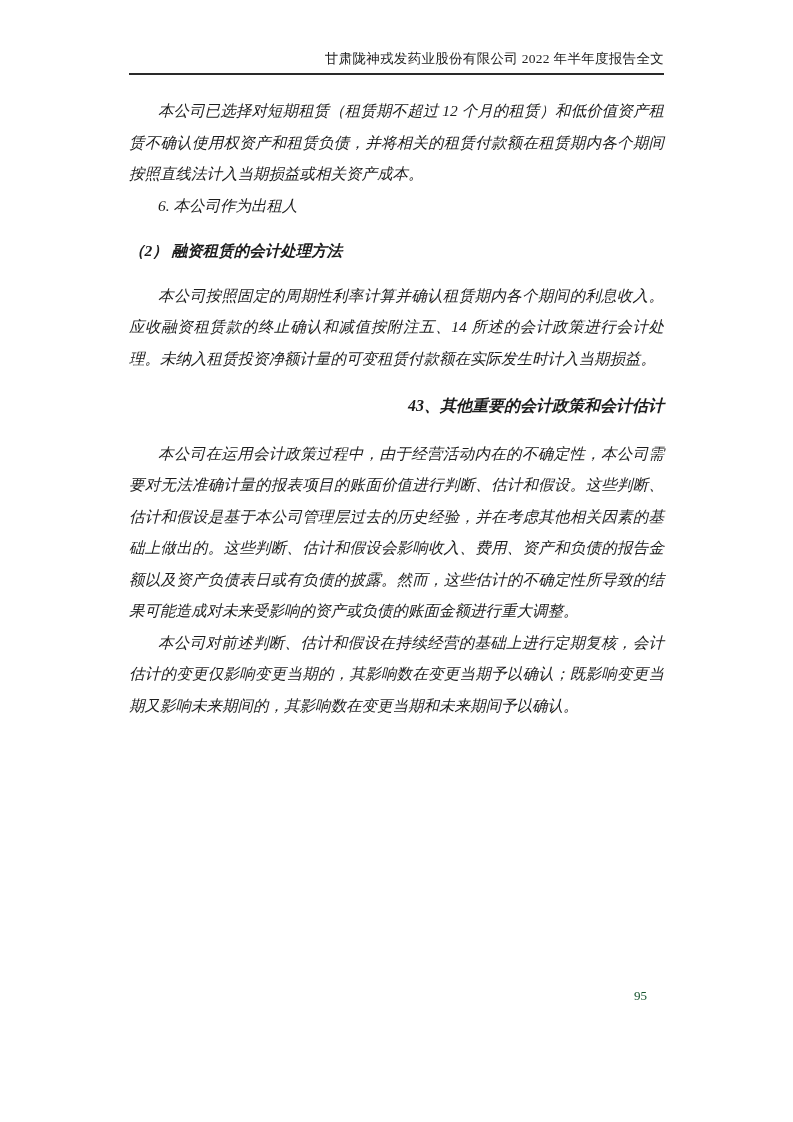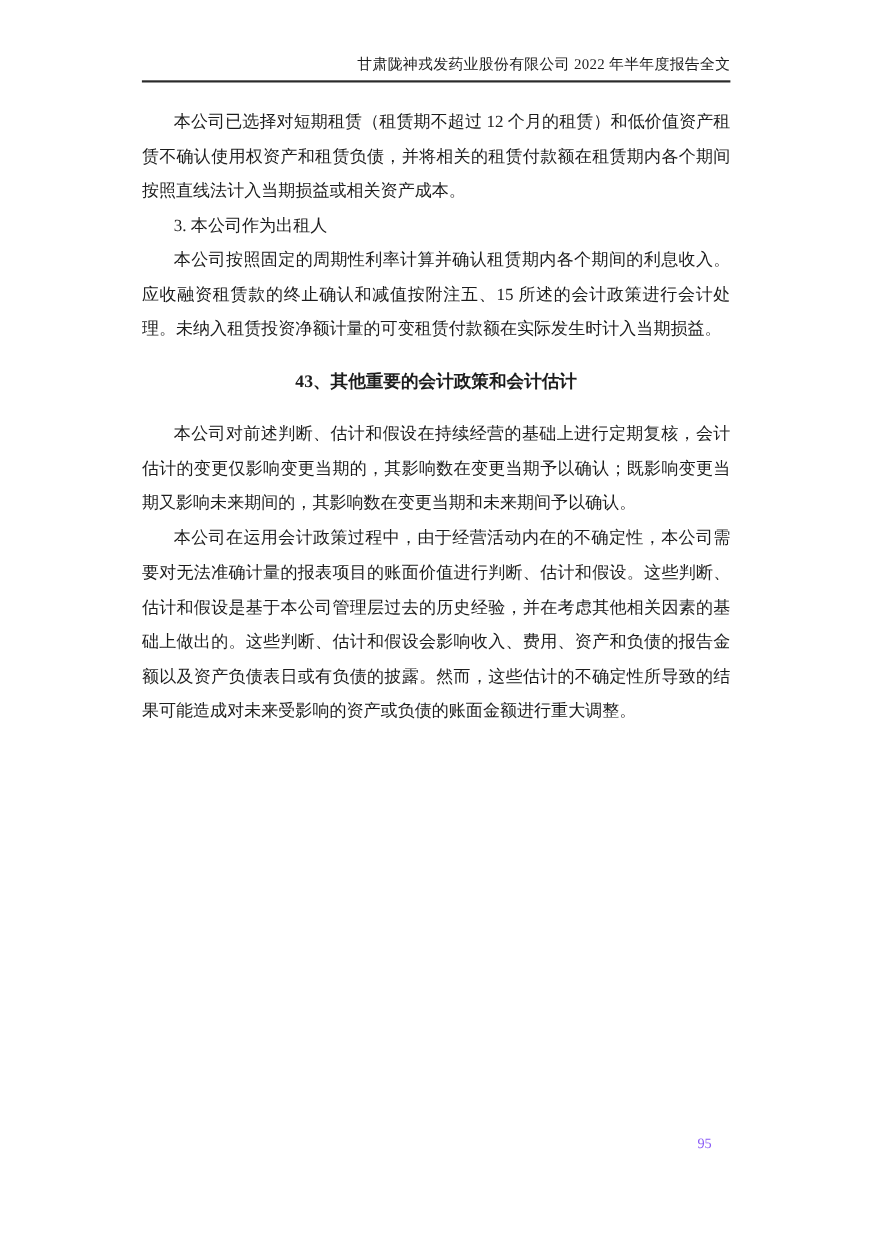--- a/index.html
+++ b/index.html
@@ -25,63 +25,65 @@
     font-size: 13.5px;
     line-height: 18px;
     color: #1c1c1c;
     letter-spacing: 0.3px;
   }
   .content {
     margin: 20px 63px 0 63px;
     font-size: 15.5px;
     line-height: 31.5px;
     text-align: justify;
+    font-style: italic;
   }
   .para {
     text-indent: 29px;
     font-weight: normal;
   }
   .list-item {
     text-indent: 29px;
   }
   .sub-heading {
     font-weight: bold;
     font-size: 15.5px;
     margin-top: 14px;
     margin-bottom: 13px;
     text-align: left;
   }
   .section-heading {
     font-weight: bold;
     font-size: 16px;
     margin-top: 16px;
     margin-bottom: 16px;
-    text-align: center;
+    text-align: right;
   }
   .page-number {
     position: absolute;
-    top: 1032px;
+    top: 988px;
     right: 80px;
     font-size: 13px;
-    color: #8b5cf6;
+    color: #14532d;
   }
 </style>
 </head>
 <body>
 
 <div class="page">
 
   <div class="header">
     <div class="header-title">甘肃陇神戎发药业股份有限公司 2022 年半年度报告全文</div>
   </div>
 
   <div class="content">
     <p class="para">本公司已选择对短期租赁（租赁期不超过 12 个月的租赁）和低价值资产租赁不确认使用权资产和租赁负债，并将相关的租赁付款额在租赁期内各个期间按照直线法计入当期损益或相关资产成本。</p>
-    <p class="list-item">3. 本公司作为出租人</p>
-    <p class="para">本公司按照固定的周期性利率计算并确认租赁期内各个期间的利息收入。应收融资租赁款的终止确认和减值按附注五、15 所述的会计政策进行会计处理。未纳入租赁投资净额计量的可变租赁付款额在实际发生时计入当期损益。</p>
+    <p class="list-item">6. 本公司作为出租人</p>
+    <h3 class="sub-heading">（2） 融资租赁的会计处理方法</h3>
+    <p class="para">本公司按照固定的周期性利率计算并确认租赁期内各个期间的利息收入。应收融资租赁款的终止确认和减值按附注五、14 所述的会计政策进行会计处理。未纳入租赁投资净额计量的可变租赁付款额在实际发生时计入当期损益。</p>
     <h2 class="section-heading">43、其他重要的会计政策和会计估计</h2>
+    <p class="para">本公司在运用会计政策过程中，由于经营活动内在的不确定性，本公司需要对无法准确计量的报表项目的账面价值进行判断、估计和假设。这些判断、估计和假设是基于本公司管理层过去的历史经验，并在考虑其他相关因素的基础上做出的。这些判断、估计和假设会影响收入、费用、资产和负债的报告金额以及资产负债表日或有负债的披露。然而，这些估计的不确定性所导致的结果可能造成对未来受影响的资产或负债的账面金额进行重大调整。</p>
     <p class="para">本公司对前述判断、估计和假设在持续经营的基础上进行定期复核，会计估计的变更仅影响变更当期的，其影响数在变更当期予以确认；既影响变更当期又影响未来期间的，其影响数在变更当期和未来期间予以确认。</p>
-    <p class="para">本公司在运用会计政策过程中，由于经营活动内在的不确定性，本公司需要对无法准确计量的报表项目的账面价值进行判断、估计和假设。这些判断、估计和假设是基于本公司管理层过去的历史经验，并在考虑其他相关因素的基础上做出的。这些判断、估计和假设会影响收入、费用、资产和负债的报告金额以及资产负债表日或有负债的披露。然而，这些估计的不确定性所导致的结果可能造成对未来受影响的资产或负债的账面金额进行重大调整。</p>
   </div>
 
   <span class="page-number">95</span>
 
 </div>
 
 </body></html>

